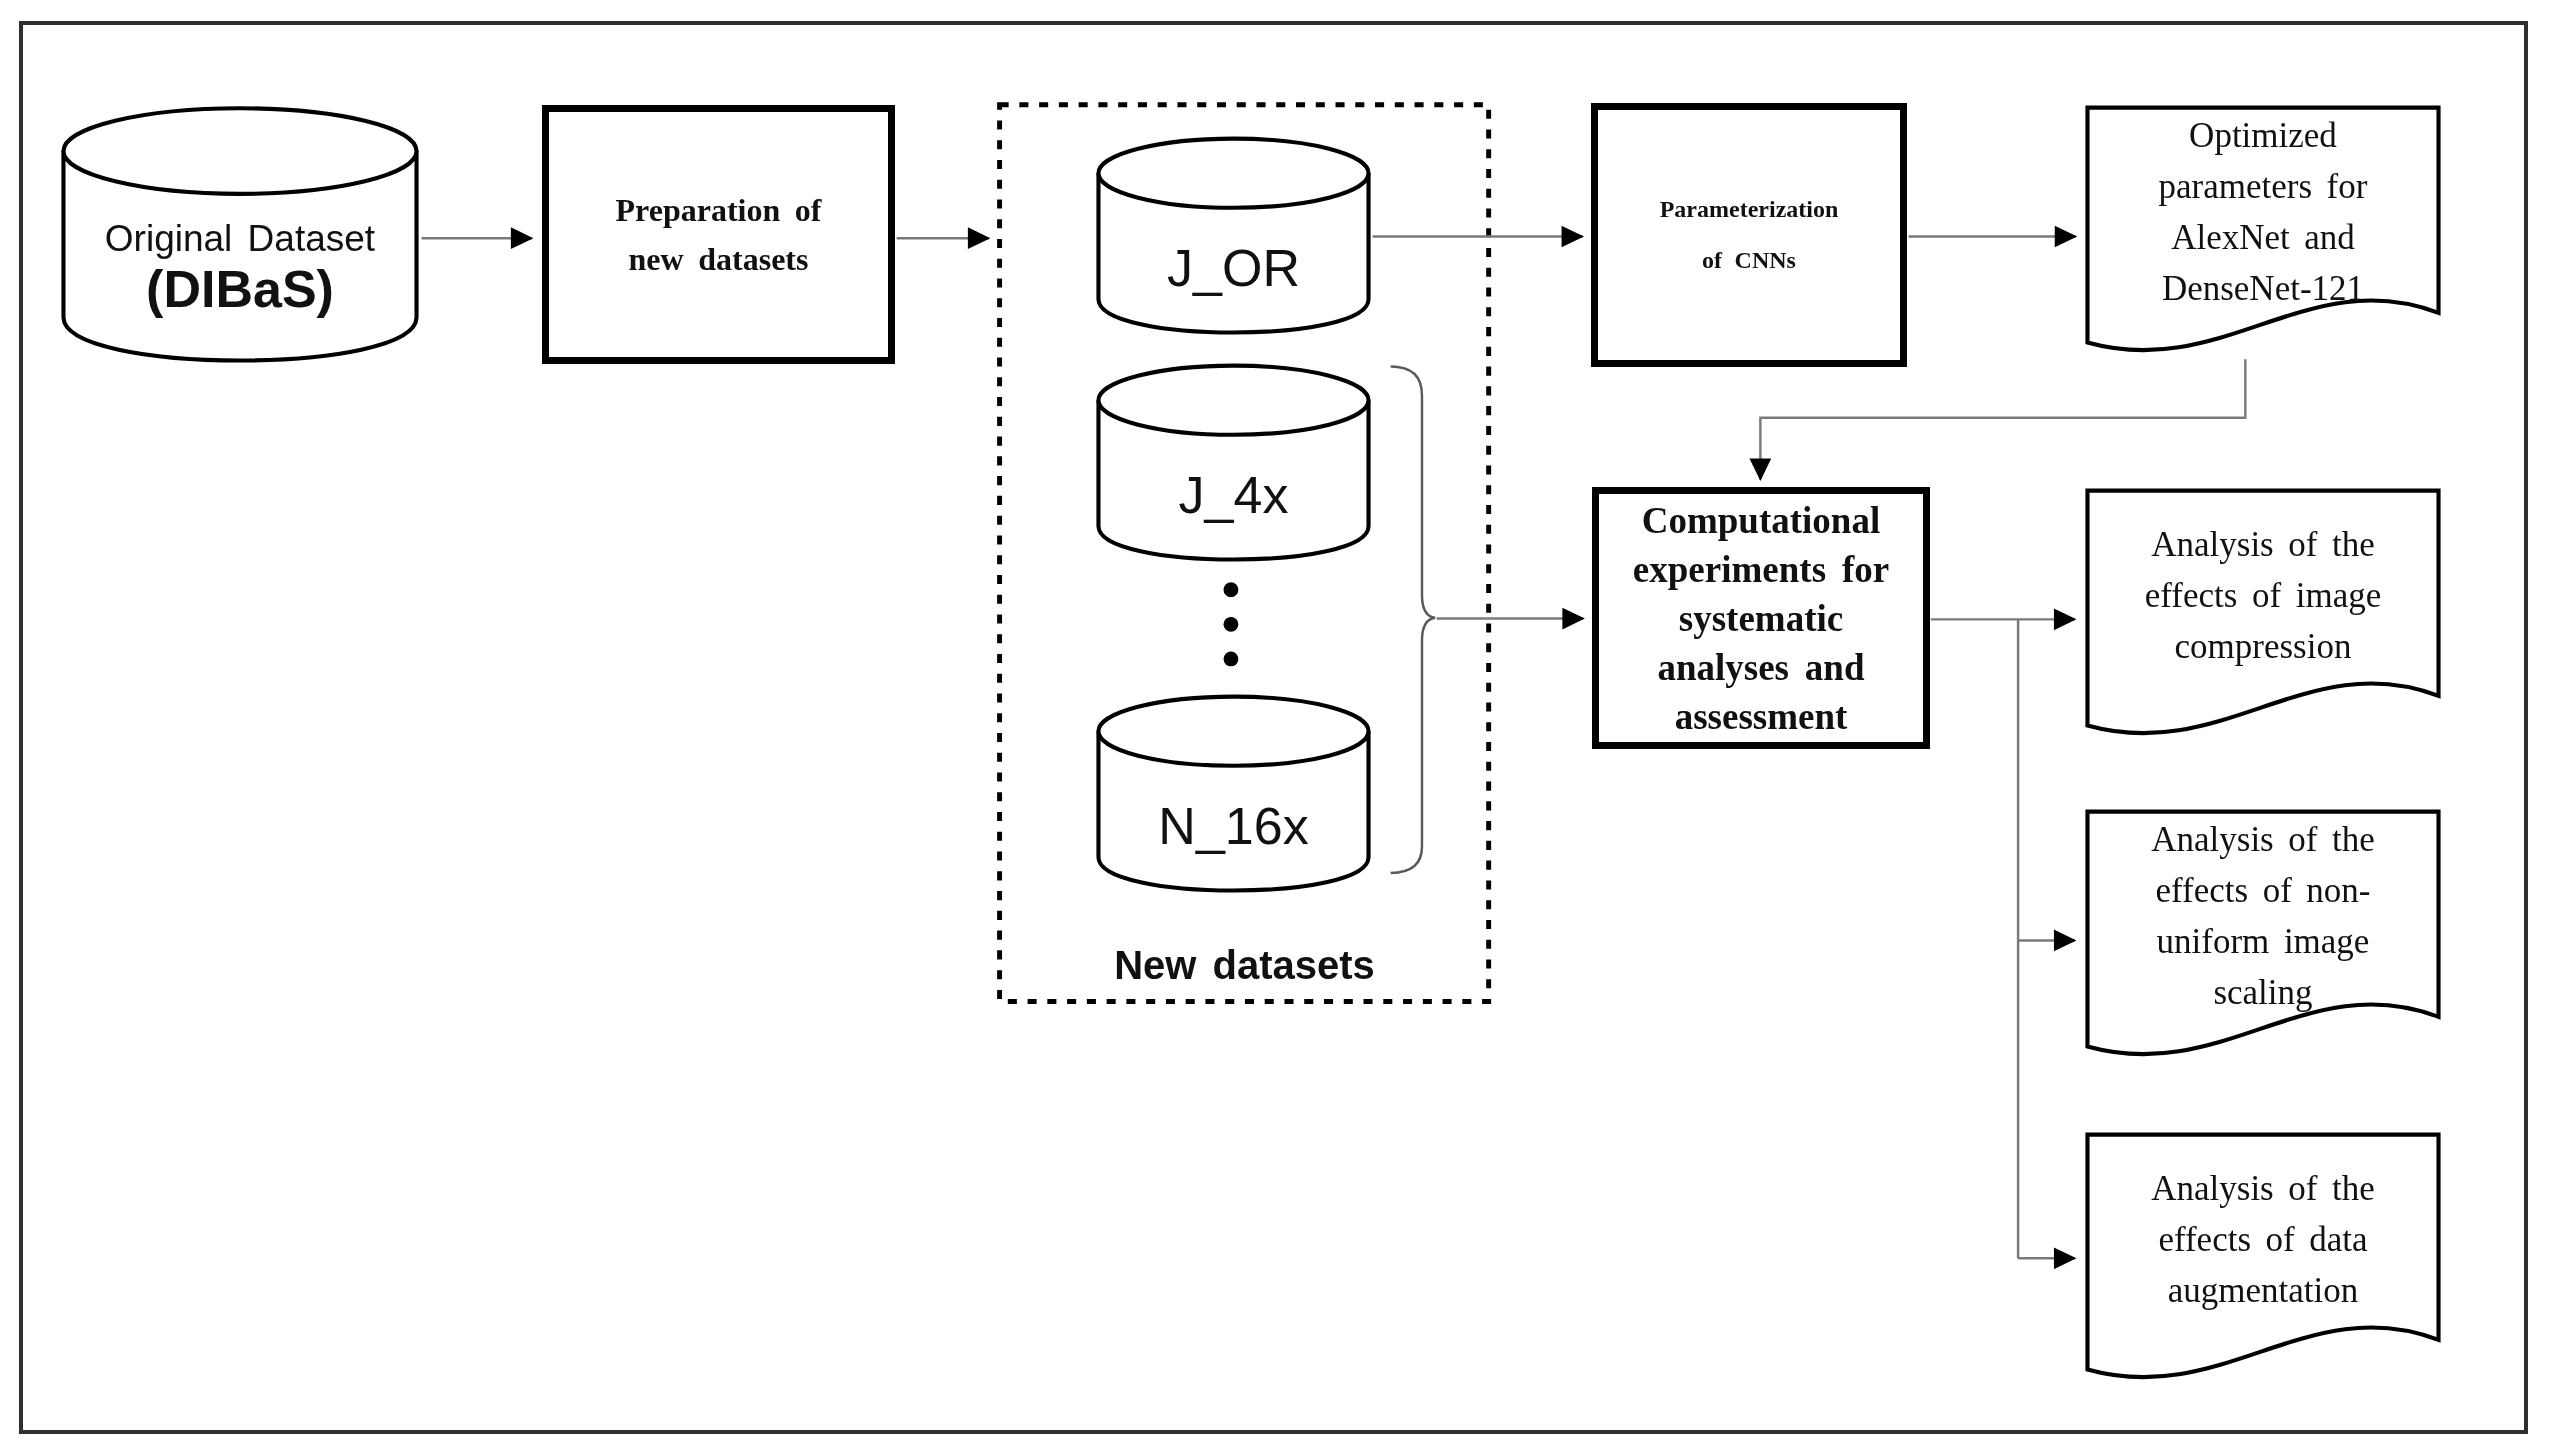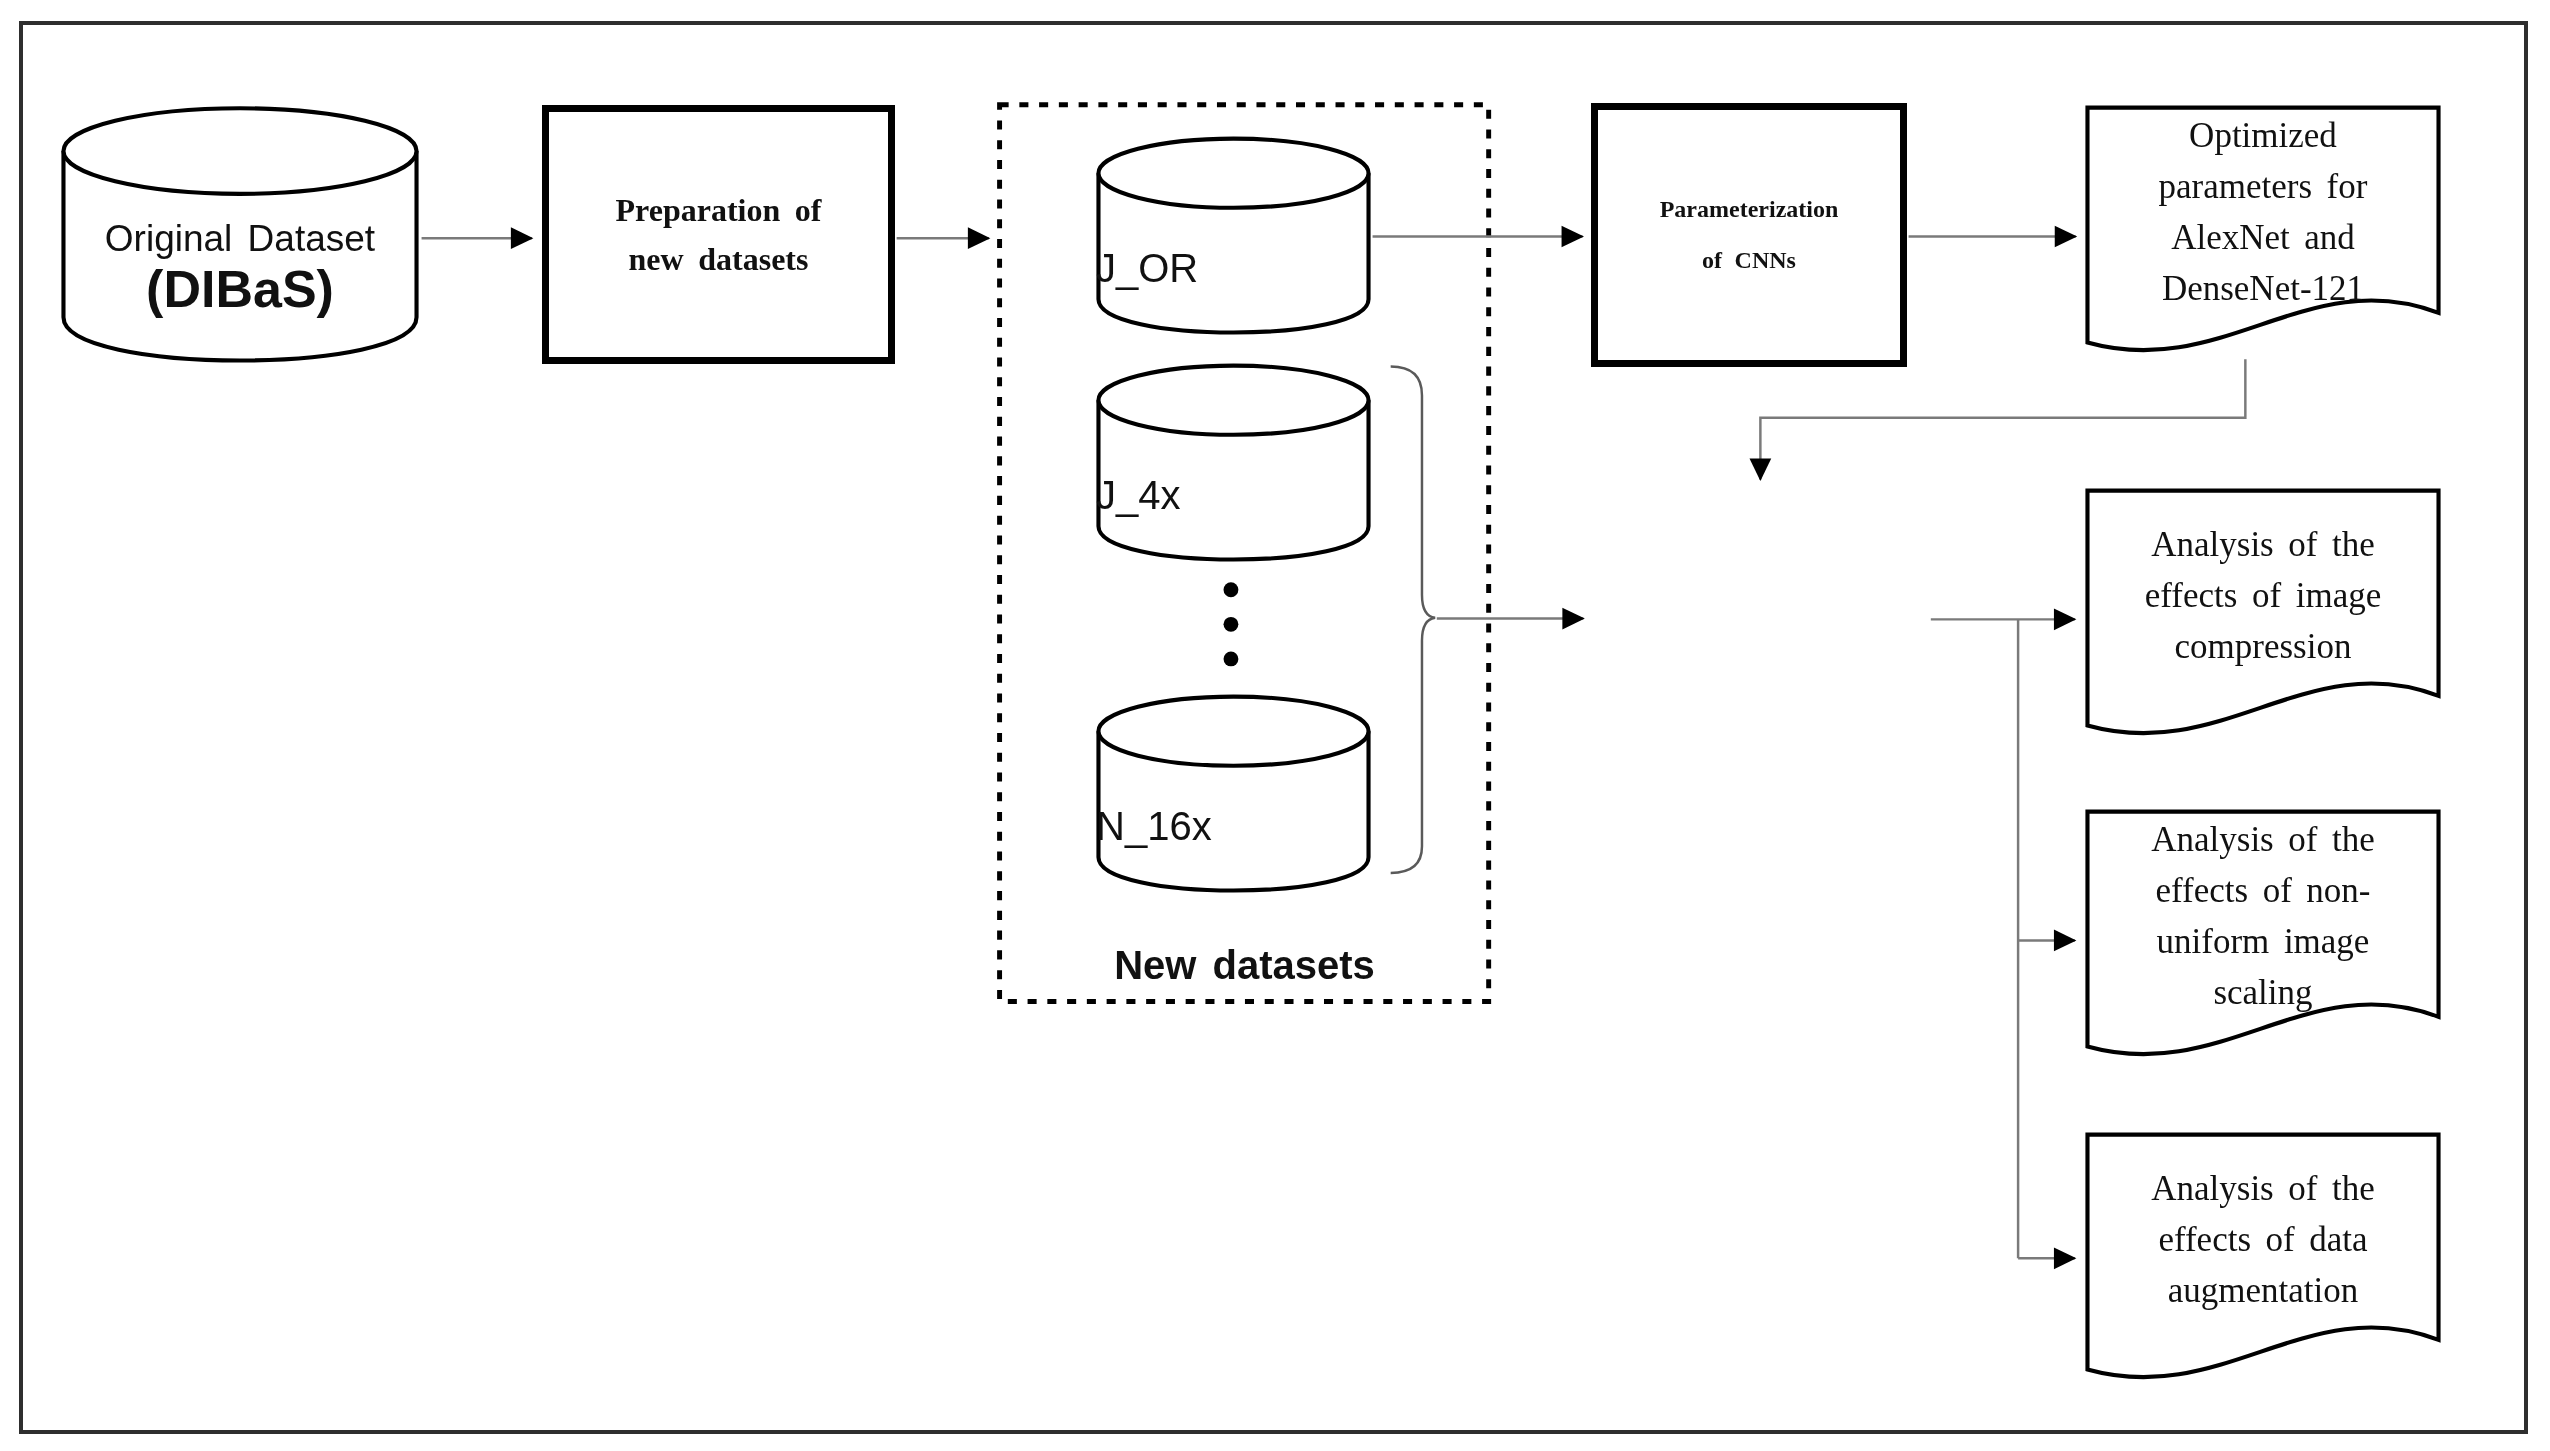--- a/index.html
+++ b/index.html
@@ -19,22 +19,22 @@
   
   .pbox{
     position:absolute;background:#ffffff;border:7.4px solid #000000;box-sizing:border-box;
     display:flex;align-items:center;justify-content:center;text-align:center;
     font-weight:700;word-spacing:6.6px;
   }
   
   .cyl{position:absolute;}
   .cyl svg{position:absolute;left:0;top:0;}
   .cyl-label{
-    position:absolute;left:0;right:0;
-    font-size:40px;line-height:40px;color:#111111;
+    position:absolute;left:0;right:0;text-align:center;
+    font-size:52px;line-height:40px;color:#111111;
   }
   .cyl-caption{
     position:absolute;left:0;right:0;top:108px;text-align:center;
     font-size:37px;line-height:51px;word-spacing:5px;
   }
   .cyl-caption .bold{font-weight:700;font-size:52px;}
   
   .doc{position:absolute;width:356px;height:264px;}
   .doc svg{position:absolute;left:0;top:0;}
   .doc-text{
@@ -95,20 +95,27 @@
     <div class="cyl-label" style="top:112px;">N_16x</div>
   </div>
 
   <div class="group-label" style="left:1080px;top:944px;width:329px;">New datasets</div>
 
   <div class="pbox" style="left:1591px;top:103px;width:316px;height:264px;font-size:24px;line-height:51px;">
     <span class="multiline">Parameterization
 of CNNs</span>
   </div>
 
+  <div class="pbox" style="left:1592px;top:487px;width:338px;height:262px;font-size:37px;line-height:49px;">
+    <span class="multiline">Computational
+experiments for
+systematic
+analyses and
+assessment</span>
+  </div>
 
   <div class="doc" style="left:2085px;top:105px;">
     <svg width="356" height="264" viewBox="0 0 432 320">
       <path d="M 3 3 L 429 3 L 429 252 C 270 192 168 334 3 288 Z" fill="#ffffff" stroke="#000000" stroke-width="5"></path>
     </svg>
     <div class="doc-text multiline">Optimized
 parameters for
 AlexNet and
 DenseNet-121</div>
   </div>

